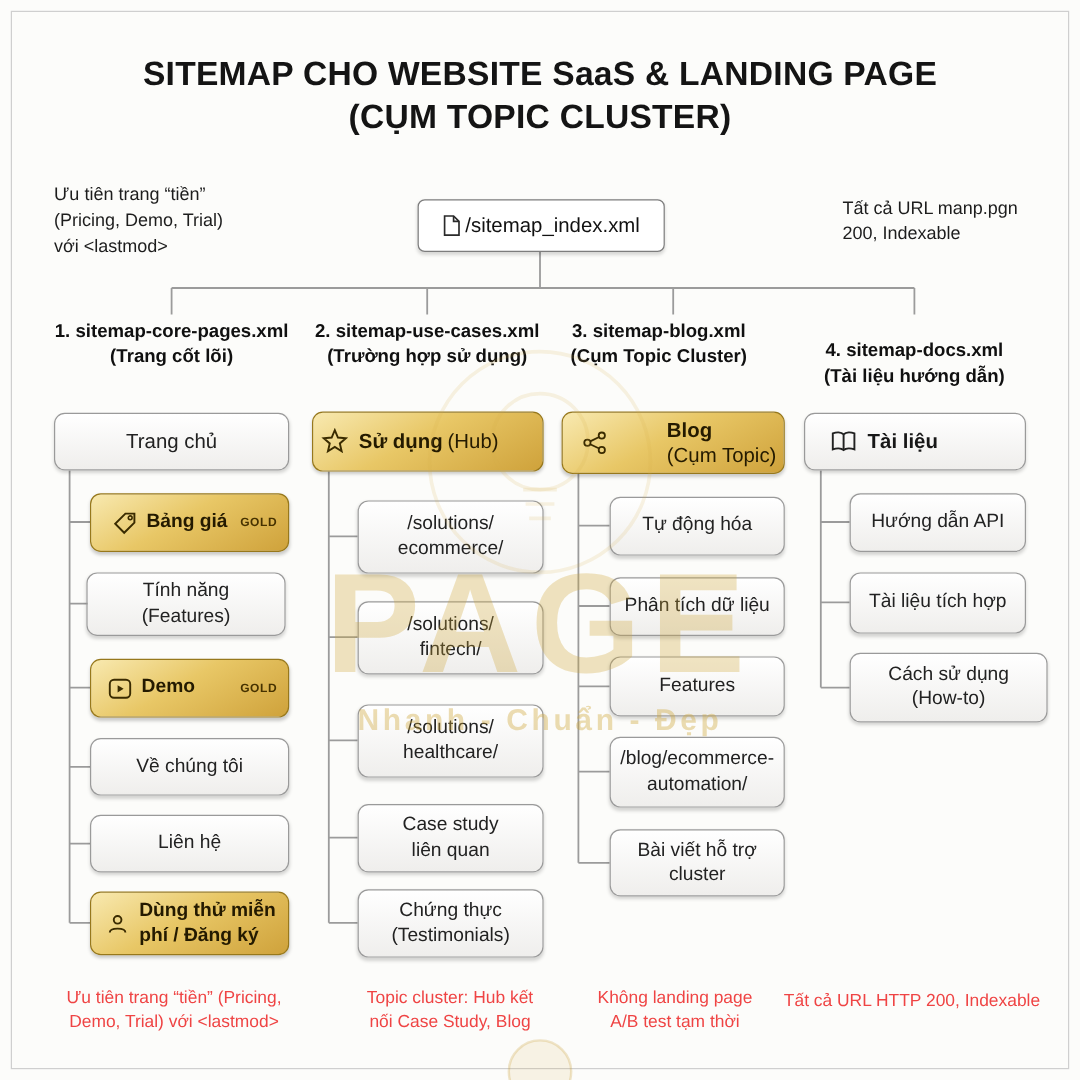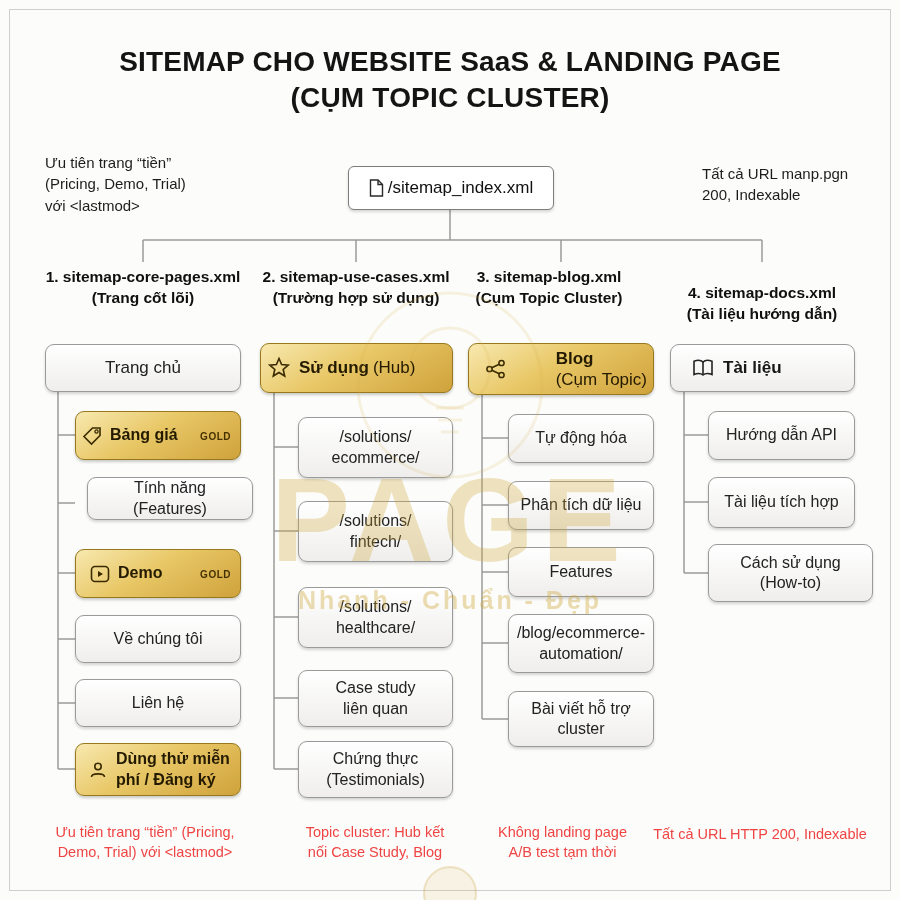--- a/index.html
+++ b/index.html
@@ -85,32 +85,32 @@
 (Trường hợp sử dụng)</div>
   <div class="col-header" style="left:444px;top:267px;">3. sitemap-blog.xml
 (Cụm Topic Cluster)</div>
   <div class="col-header" style="left:657px;top:267px;margin-top:16px;">4. sitemap-docs.xml
 (Tài liệu hướng dẫn)</div>
 
   <div class="node light parent" style="left:45px;top:344px;width:196px;height:48px;">
     <span class="label">Trang chủ</span>
   </div>
 
-  <div class="node gold" style="left:75px;top:411px;width:166px;height:49px;justify-content:flex-start;padding-left:6px;">
+  <div class="node gold" style="left:75px;top:411px;width:166px;height:49px;justify-content:flex-start;padding-left:18px;">
     <span class="icon">
       <svg width="20" height="20" viewBox="0 0 20 20">
         <path d="M10.5 2 H18 V9.5 L9.5 18 L2 10.5 Z" fill="none" stroke="#3a2b00" stroke-width="1.6"></path>
         <circle cx="14.5" cy="5.5" r="1.6" fill="none" stroke="#3a2b00" stroke-width="1.3"></circle>
       </svg>
     </span>
     <span class="label">Bảng giá</span>
     <span class="badge">GOLD</span>
   </div>
 
-  <div class="node light" style="left:87px;top:477px;width:166px;height:43px;">
+  <div class="node light" style="left:72px;top:477px;width:166px;height:53px;">
     <span class="label">Tính năng
 (Features)</span>
   </div>
 
   <div class="node gold" style="left:75px;top:549px;width:166px;height:49px;justify-content:flex-start;padding-left:14px;">
     <span class="icon">
       <svg width="20" height="18" viewBox="0 0 20 18">
         <rect x="1.5" y="1.5" width="17" height="15" rx="3.5" fill="none" stroke="#3a2b00" stroke-width="1.6"></rect>
         <path d="M8 6 L13 9 L8 12 Z" fill="#3a2b00"></path>
       </svg>

